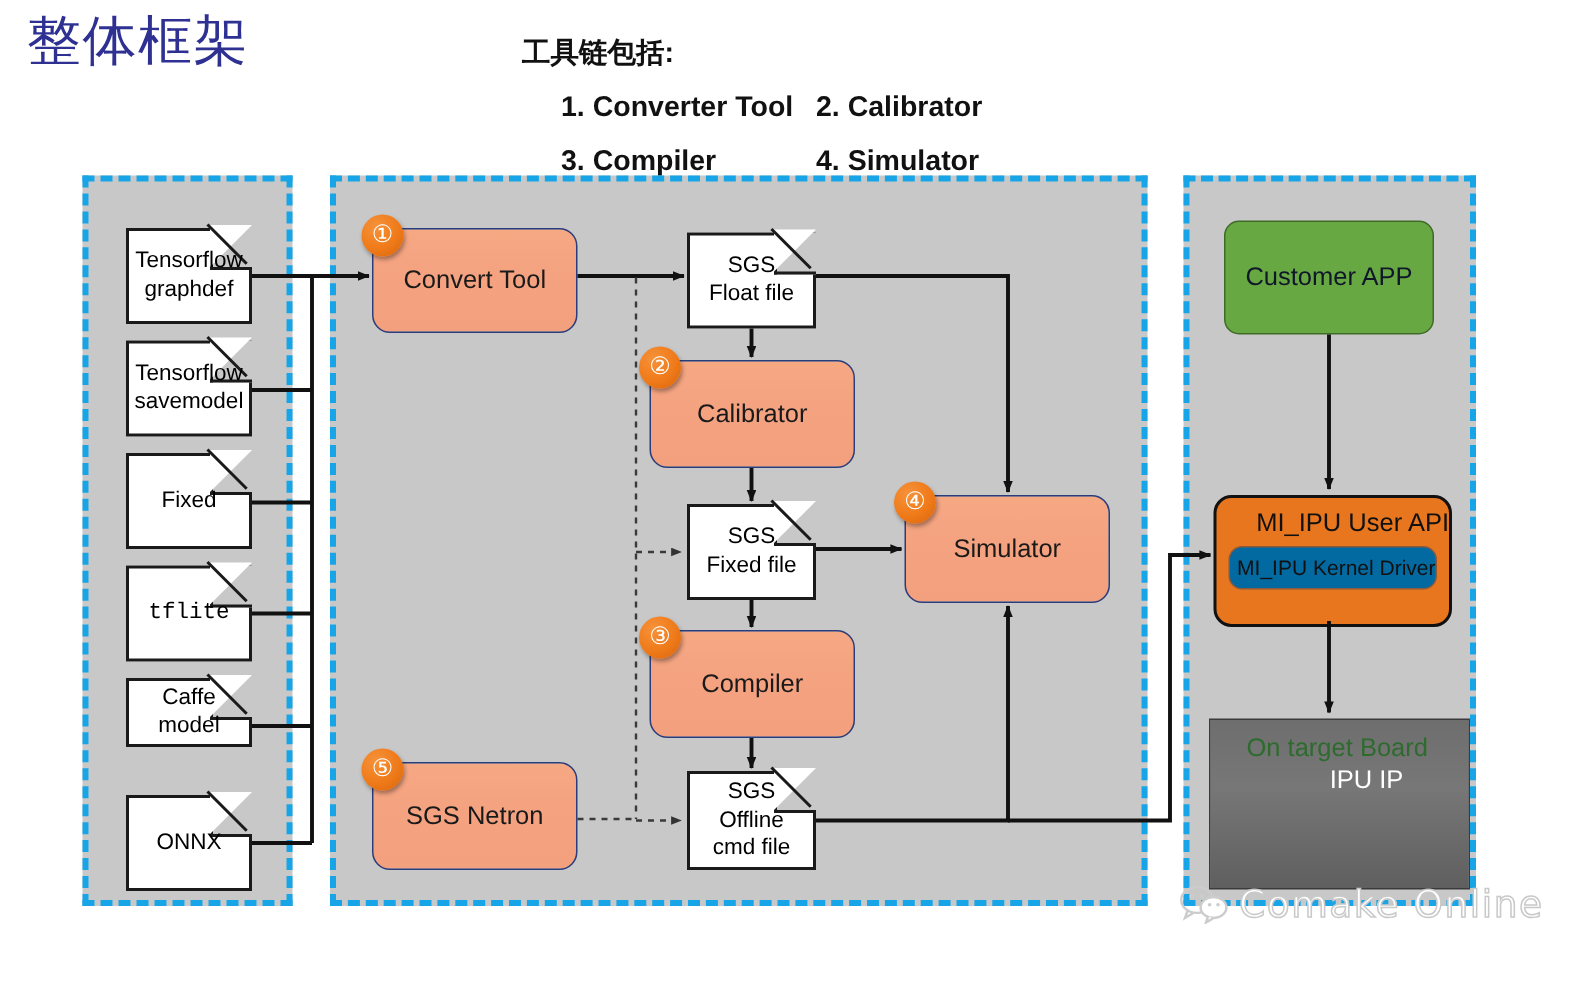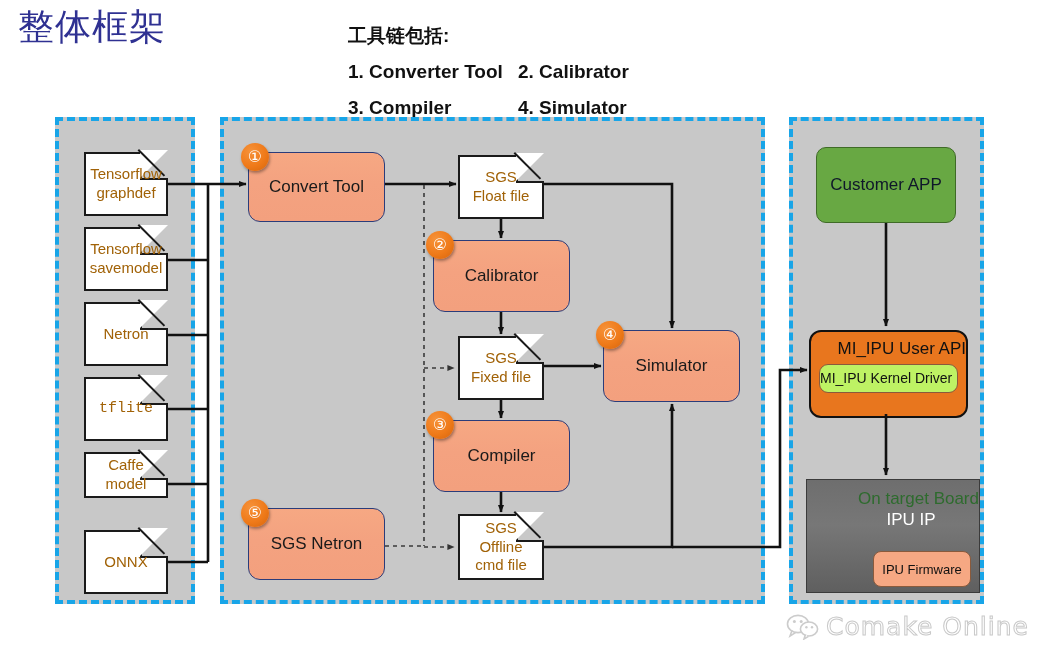--- a/index.html
+++ b/index.html
@@ -16,34 +16,34 @@
     font-family:"Liberation Serif","DejaVu Serif",serif;
     font-size:36px;line-height:44px;color:#2f3192;letter-spacing:1px;
     white-space:nowrap;
     text-align:center;
   }
   .toolchain{
     position:absolute;left:348px;top:18px;width:420px;
     font-size:19px;font-weight:bold;color:#111111;line-height:36px;
   }
   .tc-row{display:flex;}
-  .tc-a{width:170px;white-space:nowrap;}
+  .tc-a{width:170px;white-space:nowrap;margin-left:26px;}
   .tc-b{white-space:nowrap;}
 
   
   .panel{
     position:absolute;background:#c8c8c8;
     border:4px dashed #18a5e8;box-sizing:border-box;
   }
 
   
   .node{
     position:absolute;box-sizing:border-box;display:flex;
     align-items:center;justify-content:center;text-align:center;
-    font-size:15px;color:#a16207;line-height:1.25;
+    font-size:15px;color:#000000;line-height:1.25;
   }
 
   
   .filebox{
     background:#ffffff;border:2px solid #1a1a1a;
     box-shadow:none;
   }
   .filebox .fold{
     position:absolute;right:-2px;top:-2px;width:26px;height:26px;
     background:#c8c8c8;border-left:2px solid #1a1a1a;border-bottom:2px solid #1a1a1a;
@@ -79,43 +79,43 @@
   }
   .orangebox{
     background:#e8761e;border:2px solid #111111;border-radius:12px;
     font-size:17px;color:#111111;
     display:block;
   }
   .orangebox .hdr{
     text-align:right;padding-top:7px;font-size:17px;color:#111111;
   }
   .innerbox{
-    margin:5px 8px 8px 8px;background:#bef264;border:1.5px solid #8a5a3c;
-    border-radius:9px;text-align:left;font-size:14px;color:#111111;
+    margin:5px 8px 8px 8px;background:#0369a1;border:1.5px solid #8a5a3c;
+    border-radius:9px;text-align:right;font-size:14px;color:#111111;
     padding:5px 0 6px 0;
   }
   .boardbox{
     background:linear-gradient(180deg,#6e6e6e 0%,#777777 40%,#5f5f5f 100%);
     border:1.5px solid #3b3b3b;display:block;
   }
-  .boardbox .b1{text-align:right;color:#2e6b2e;font-size:17px;padding-top:9px;}
+  .boardbox .b1{text-align:left;color:#2e6b2e;font-size:17px;padding-top:9px;padding-left:24px;}
   .boardbox .b2{text-align:center;color:#ffffff;font-size:17px;line-height:22px;padding-left:36px;}
   .fwbox{
     position:absolute;right:8px;bottom:5px;width:96px;height:34px;
     background:#f6a883;border:1.5px solid #8a5a3c;border-radius:8px;
     display:flex;align-items:center;justify-content:center;
     font-size:13px;color:#111111;
   }
 
   
   #wires{position:absolute;left:0;top:0;width:1046px;height:668px;}
 
   
   .watermark{
-    position:absolute;left:786px;top:612px;display:flex;align-items:center;
+    position:absolute;left:786px;top:588px;display:flex;align-items:center;
     font-size:25px;color:#ffffff;letter-spacing:1px;
     -webkit-text-stroke:1px #c9c9c9;
     font-family:"DejaVu Sans",sans-serif;
   }
   .watermark .wtext{margin-left:6px;}
 </style>
 </head>
 <body>
 
 <div id="stage">
@@ -147,21 +147,21 @@
   </div>
   <div class="node filebox" style="left:84px;top:227px;width:84px;height:64px;">
     <span class="fold"></span>
     <span class="lbl">
       <span>Tensorflow</span><br>
       <span>savemodel</span>
     </span>
   </div>
   <div class="node filebox" style="left:84px;top:302px;width:84px;height:64px;">
     <span class="fold"></span>
-    <span class="lbl">Netron</span>
+    <span class="lbl">Fixed</span>
   </div>
   <div class="node filebox" style="left:84px;top:377px;width:84px;height:64px;font-family:Liberation Mono, monospace;">
     <span class="fold"></span>
     <span class="lbl">tflite</span>
   </div>
   <div class="node filebox" style="left:84px;top:452px;width:84px;height:46px;">
     <span class="fold"></span>
     <span class="lbl">
       <span>Caffe</span><br>
       <span>model</span>
@@ -229,23 +229,20 @@
   <div class="orangebox" style="position:absolute;left:809px;top:330px;width:155px;height:84px;">
     <div class="hdr">MI_IPU User API</div>
     <div class="innerbox">
       <span>MI_IPU Kernel Driver</span>
     </div>
   </div>
 
   <div class="boardbox" style="position:absolute;left:806px;top:479px;width:172px;height:112px;">
     <div class="b1">On target Board</div>
     <div class="b2">IPU IP</div>
-    <div class="fwbox">
-      <span>IPU Firmware</span>
-    </div>
   </div>
 
   <svg id="wires">
     <defs>
       <marker id="ah" markerWidth="9" markerHeight="9" refX="7.4" refY="3.2" orient="auto" markerUnits="userSpaceOnUse">
         <path d="M0,0 L8,3.2 L0,6.4 z" fill="#111111"></path>
       </marker>
       <marker id="ahd" markerWidth="8" markerHeight="8" refX="6.6" refY="2.9" orient="auto" markerUnits="userSpaceOnUse">
         <path d="M0,0 L7.2,2.9 L0,5.8 z" fill="#333333"></path>
       </marker>

